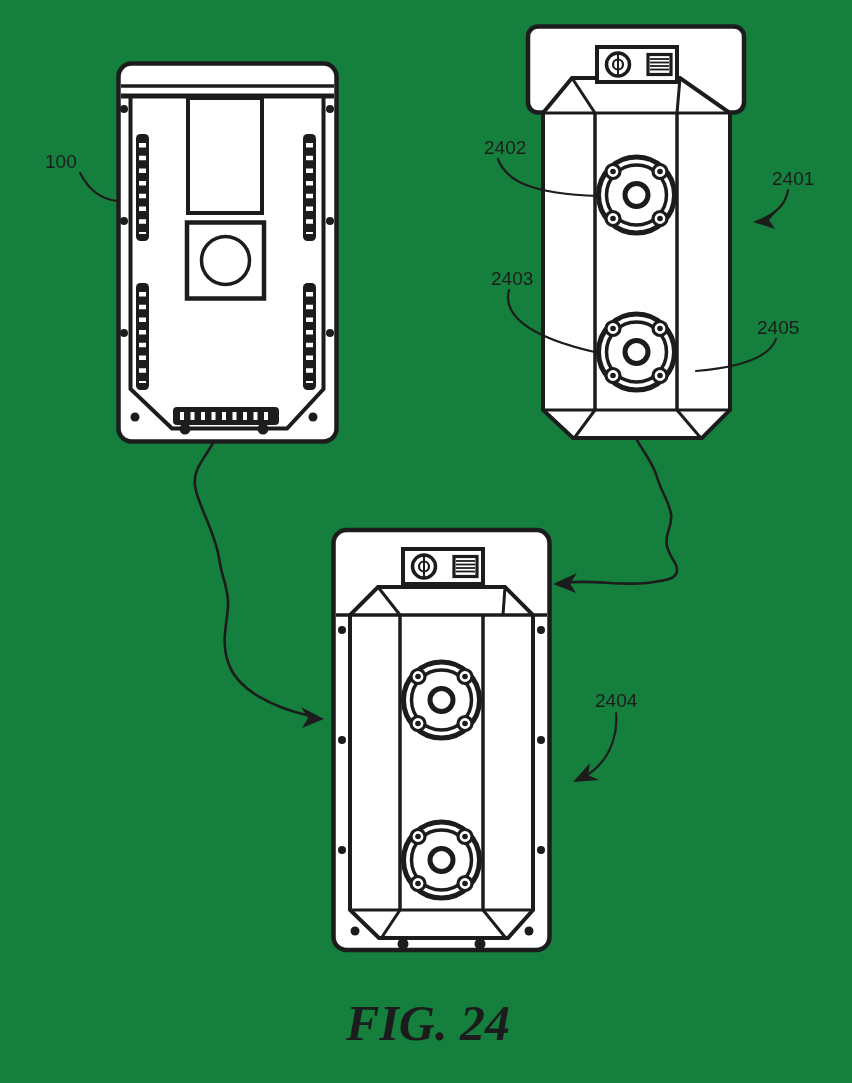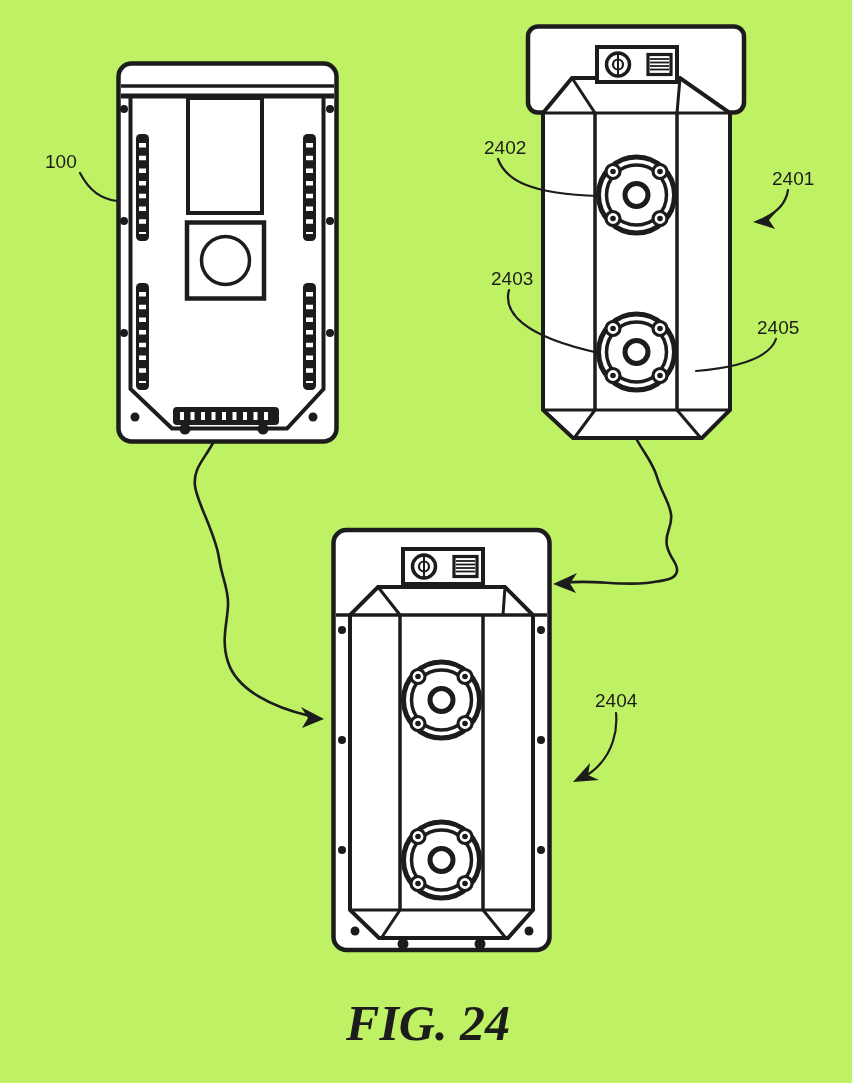--- a/index.html
+++ b/index.html
@@ -1,16 +1,16 @@
 <!DOCTYPE html>
 <html><head>
 <meta charset="utf-8">
 <style>
   html,body{margin:0;padding:0;background:#ffffff;}
-  .page{width:852px;height:1083px;position:relative;background:#bef264;overflow:hidden;}
+  .page{width:852px;height:1083px;position:relative;background:#15803d;overflow:hidden;}
   svg{display:block;}
   text.ref{font-family:"Liberation Sans",sans-serif;font-size:19px;fill:#1c1c1c;}
   text.caption{font-family:"Liberation Serif",serif;font-size:50px;font-weight:bold;font-style:italic;}
 </style>
 </head>
 <body>
 
 <div class="page">
 <svg width="852" height="1083" viewBox="0 0 852 1083" xmlns="http://www.w3.org/2000/svg">
 

